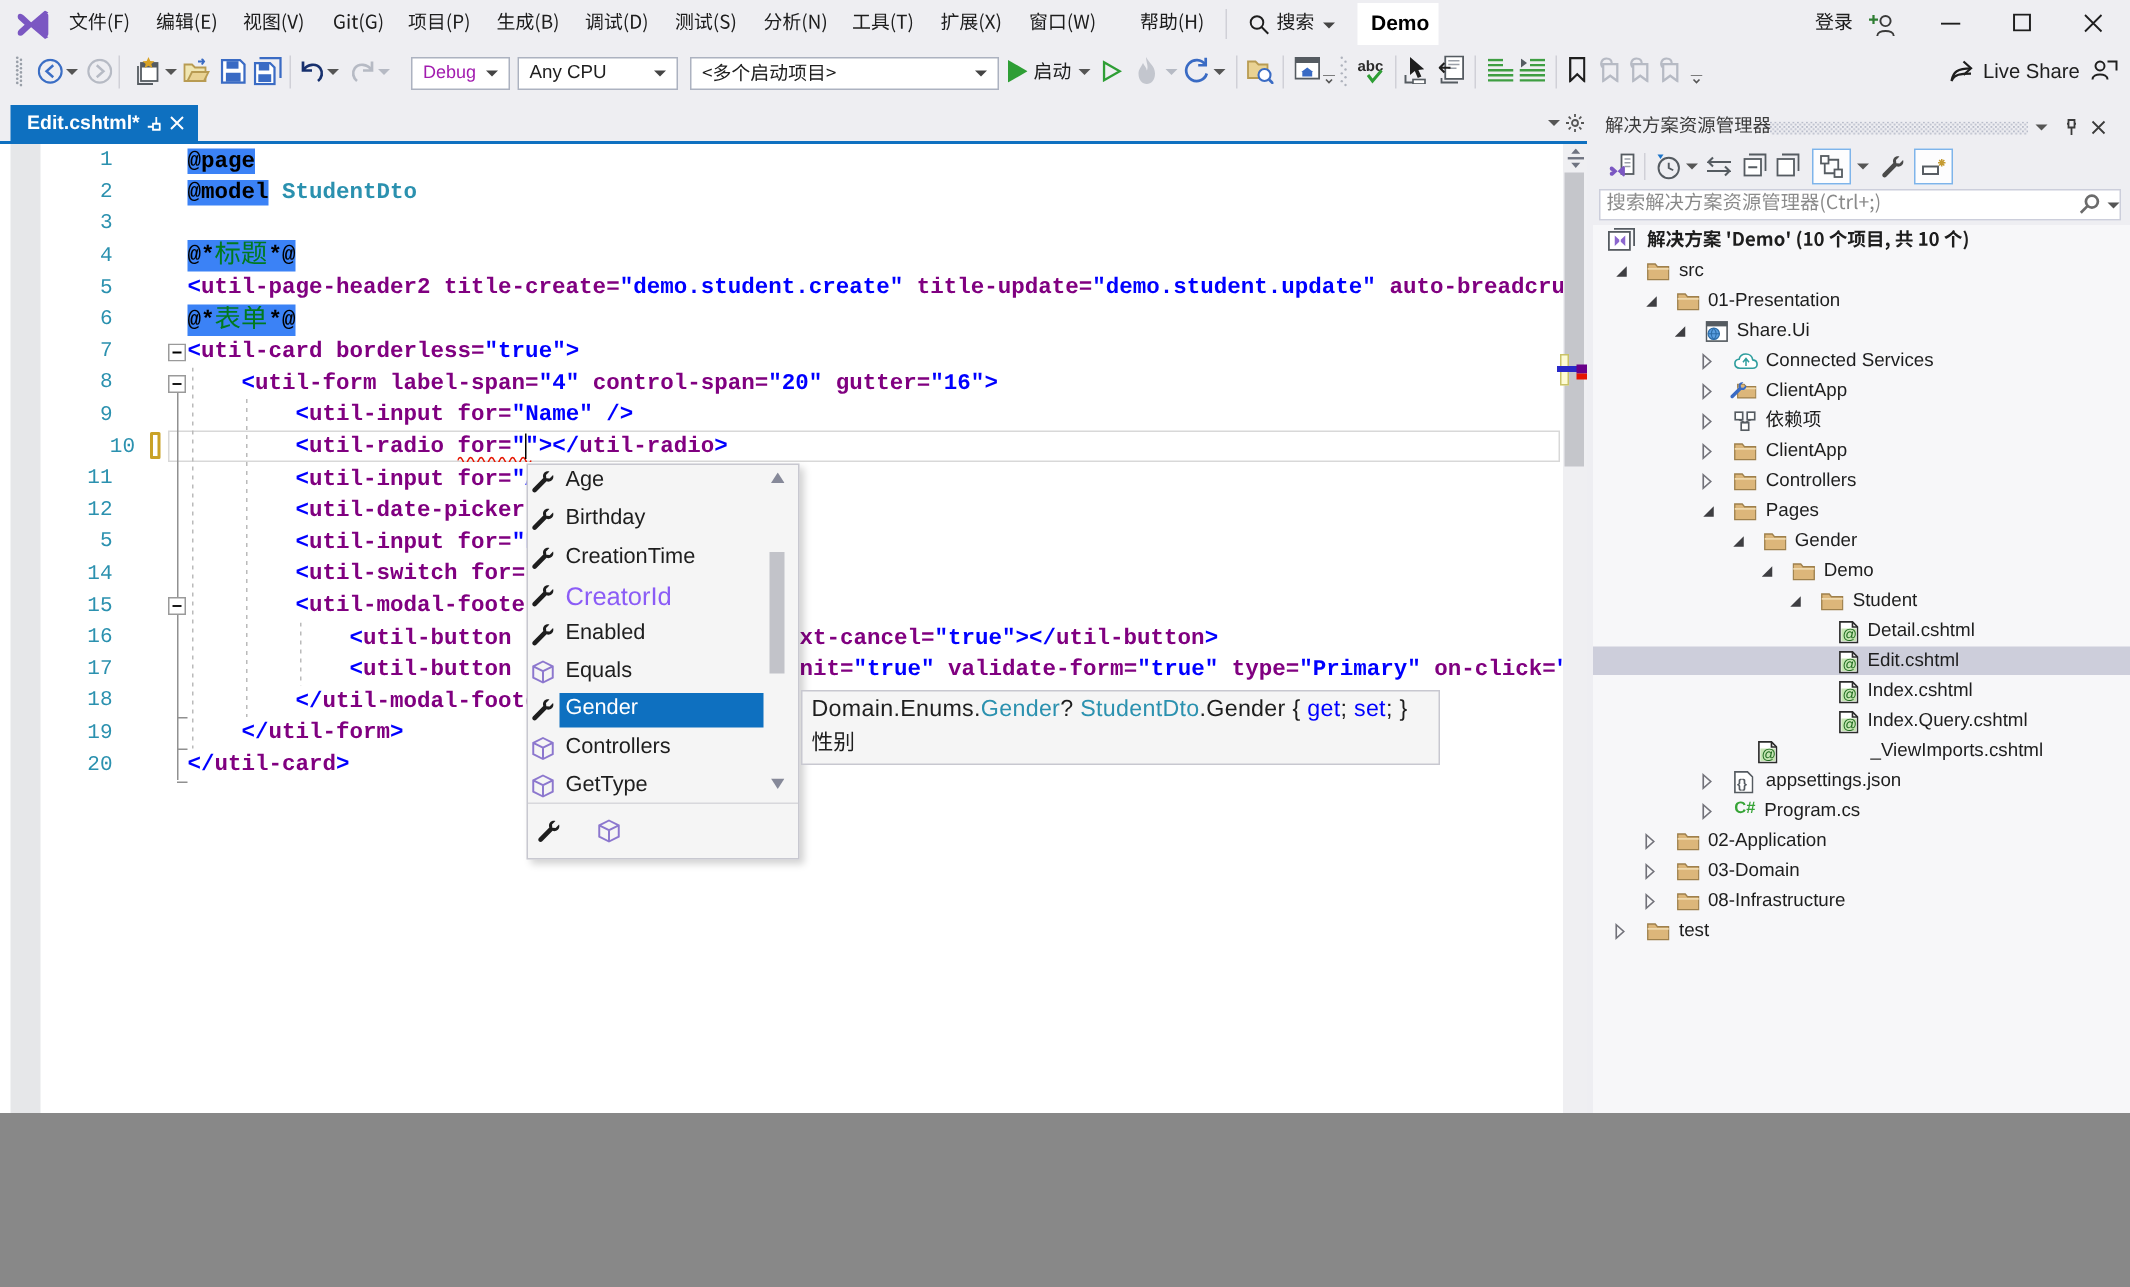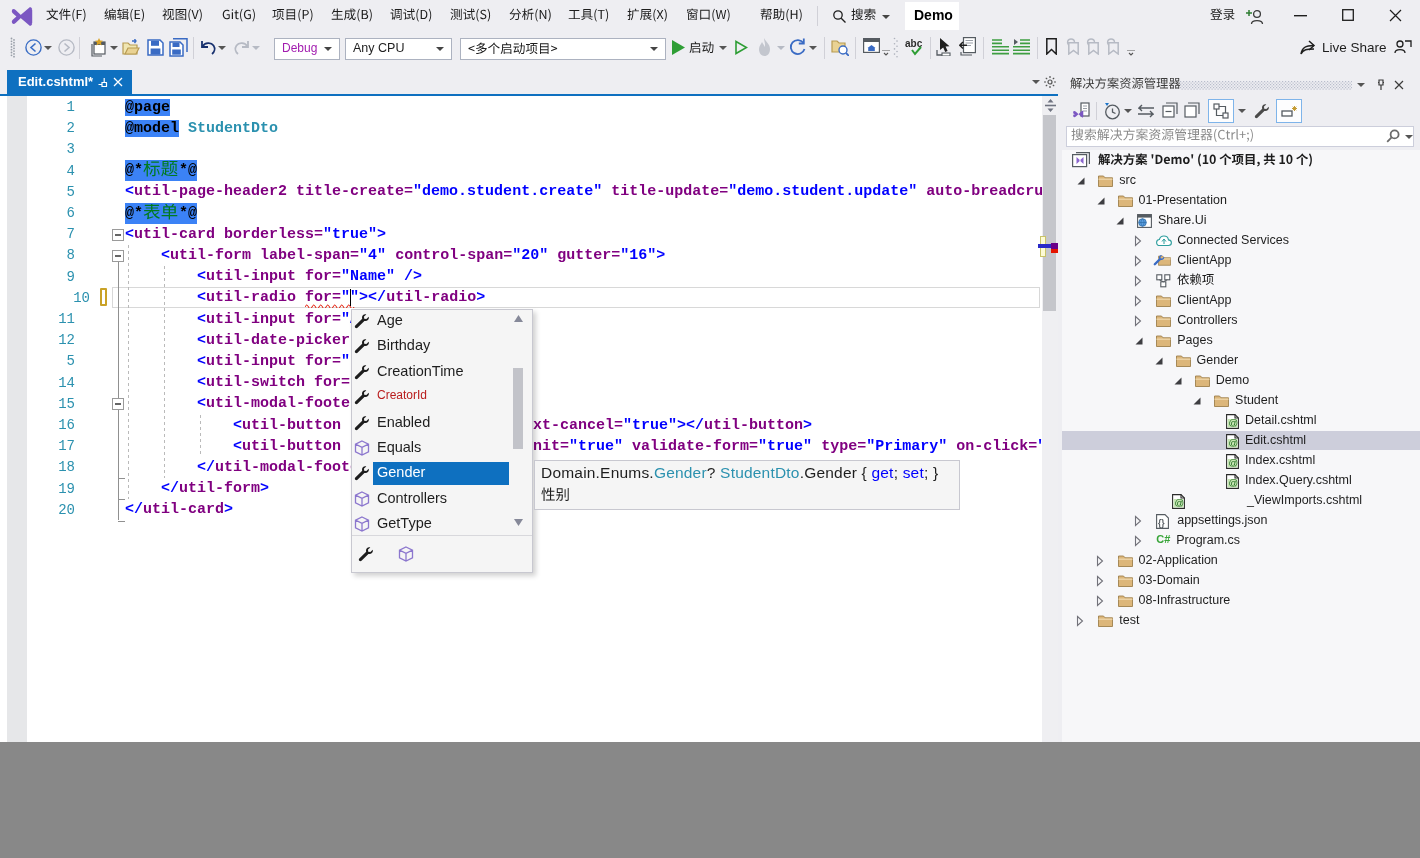--- a/index.html
+++ b/index.html
@@ -391,21 +391,21 @@
 <path d="M11.2 1.2 C9.3 1.2 8 2.7 8 4.5 C8 4.9 8.1 5.3 8.2 5.7 L1.3 12.6 C0.7 13.2 0.7 14.2 1.3 14.8 C1.9 15.4 2.9 15.4 3.5 14.8 L10.4 7.9 C10.8 8 11.2 8.1 11.5 8.1 C13.4 8.1 14.9 6.6 14.9 4.8 C14.9 4.4 14.8 4 14.7 3.7 L12.4 6 L10.2 5.8 L10 3.6 L12.3 1.4 C12 1.3 11.6 1.2 11.2 1.2 Z" fill="#1E1E1E"></path>
     </svg>
 <div class="ab" style="left:377px;top:337.4px;font-size:14.5px;color:#1E1E1E">Birthday</div>
 <svg class="ab" style="left:354px;top:363.8px" width="16" height="16" viewBox="0 0 16 16">
 <path d="M11.2 1.2 C9.3 1.2 8 2.7 8 4.5 C8 4.9 8.1 5.3 8.2 5.7 L1.3 12.6 C0.7 13.2 0.7 14.2 1.3 14.8 C1.9 15.4 2.9 15.4 3.5 14.8 L10.4 7.9 C10.8 8 11.2 8.1 11.5 8.1 C13.4 8.1 14.9 6.6 14.9 4.8 C14.9 4.4 14.8 4 14.7 3.7 L12.4 6 L10.2 5.8 L10 3.6 L12.3 1.4 C12 1.3 11.6 1.2 11.2 1.2 Z" fill="#1E1E1E"></path>
     </svg>
 <div class="ab" style="left:377px;top:362.8px;font-size:14.5px;color:#1E1E1E">CreationTime</div>
 <svg class="ab" style="left:354px;top:389.2px" width="16" height="16" viewBox="0 0 16 16">
 <path d="M11.2 1.2 C9.3 1.2 8 2.7 8 4.5 C8 4.9 8.1 5.3 8.2 5.7 L1.3 12.6 C0.7 13.2 0.7 14.2 1.3 14.8 C1.9 15.4 2.9 15.4 3.5 14.8 L10.4 7.9 C10.8 8 11.2 8.1 11.5 8.1 C13.4 8.1 14.9 6.6 14.9 4.8 C14.9 4.4 14.8 4 14.7 3.7 L12.4 6 L10.2 5.8 L10 3.6 L12.3 1.4 C12 1.3 11.6 1.2 11.2 1.2 Z" fill="#1E1E1E"></path>
     </svg>
-<div class="ab" style="left:377px;top:388.2px;font-size:12px;color:#b91c1c">CreatorId</div>
+<div class="ab" style="left:377px;top:388.2px;font-size:17px;color:#8b5cf6">CreatorId</div>
 <svg class="ab" style="left:354px;top:414.6px" width="16" height="16" viewBox="0 0 16 16">
 <path d="M11.2 1.2 C9.3 1.2 8 2.7 8 4.5 C8 4.9 8.1 5.3 8.2 5.7 L1.3 12.6 C0.7 13.2 0.7 14.2 1.3 14.8 C1.9 15.4 2.9 15.4 3.5 14.8 L10.4 7.9 C10.8 8 11.2 8.1 11.5 8.1 C13.4 8.1 14.9 6.6 14.9 4.8 C14.9 4.4 14.8 4 14.7 3.7 L12.4 6 L10.2 5.8 L10 3.6 L12.3 1.4 C12 1.3 11.6 1.2 11.2 1.2 Z" fill="#1E1E1E"></path>
     </svg>
 <div class="ab" style="left:377px;top:413.6px;font-size:14.5px;color:#1E1E1E">Enabled</div>
 <svg class="ab" style="left:354px;top:440.0px" width="16" height="16" viewBox="0 0 16 16">
 <path d="M8 1 L14.5 4.2 L14.5 11.8 L8 15 L1.5 11.8 L1.5 4.2 Z M1.5 4.2 L8 7.4 L14.5 4.2 M8 7.4 L8 15" fill="none" stroke="#8C77CE" stroke-width="1.3"></path>
     </svg>
 <div class="ab" style="left:377px;top:439.0px;font-size:14.5px;color:#1E1E1E">Equals</div>
 <svg class="ab" style="left:354px;top:465.4px" width="16" height="16" viewBox="0 0 16 16">
 <path d="M11.2 1.2 C9.3 1.2 8 2.7 8 4.5 C8 4.9 8.1 5.3 8.2 5.7 L1.3 12.6 C0.7 13.2 0.7 14.2 1.3 14.8 C1.9 15.4 2.9 15.4 3.5 14.8 L10.4 7.9 C10.8 8 11.2 8.1 11.5 8.1 C13.4 8.1 14.9 6.6 14.9 4.8 C14.9 4.4 14.8 4 14.7 3.7 L12.4 6 L10.2 5.8 L10 3.6 L12.3 1.4 C12 1.3 11.6 1.2 11.2 1.2 Z" fill="#1E1E1E"></path>

